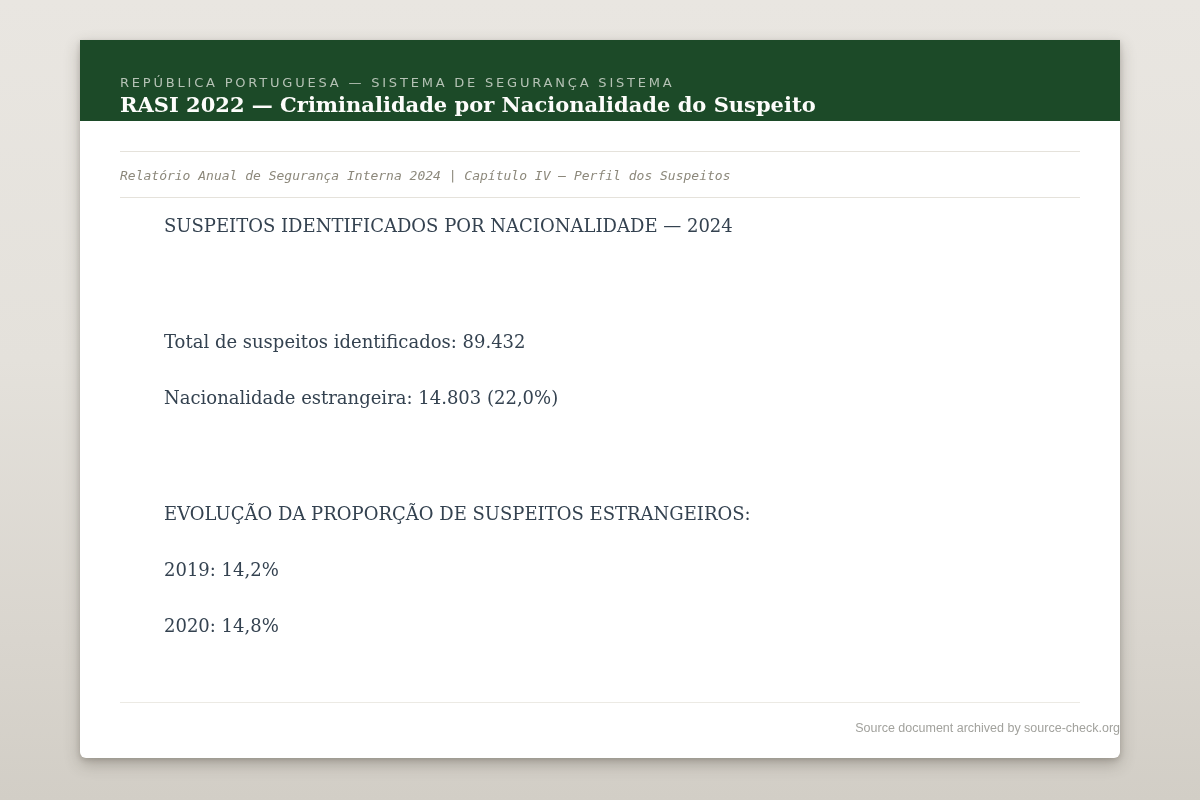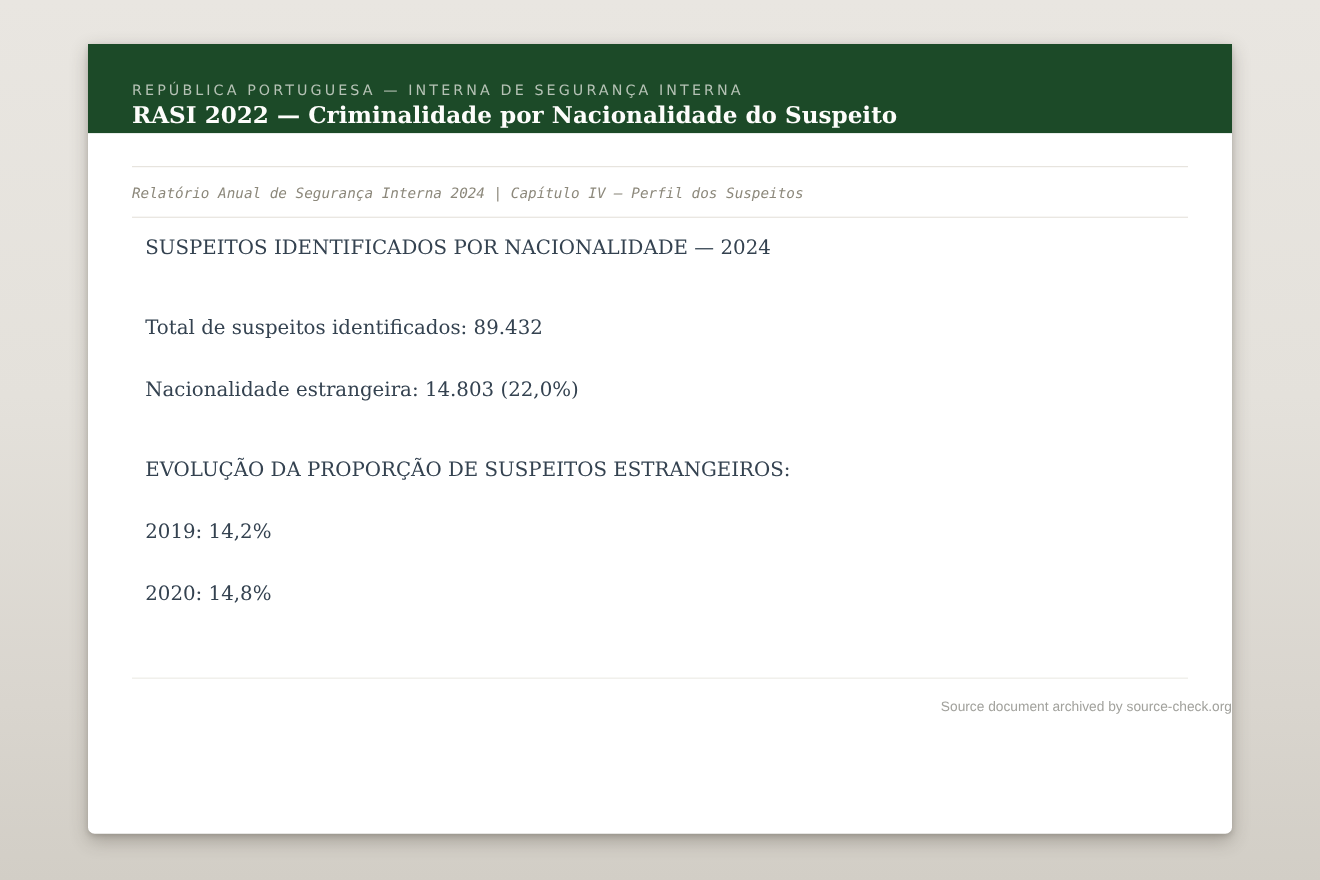--- a/index.html
+++ b/index.html
@@ -56,29 +56,29 @@
     font-style: italic;
   }
   .meta-text {
     font-family: "DejaVu Sans Mono", monospace;
     font-size: 13px;
     line-height: 15px;
     color: #8c887b;
     white-space: nowrap;
   }
   .content {
-    padding: 14px 40px 0 52px;
+    padding: 14px 40px 0 84px;
     color: #344250;
     font-size: 18px;
   }
   .content .line {
     line-height: 28px;
     white-space: nowrap;
   }
-  .gap-xl { margin-top: 45px; }
+  .gap-xl { margin-top: 88px; }
   .gap-md { margin-top: 28px; }
   .footer-divider {
     margin: 62px 40px 0 40px;
     border-top: 1px solid #eceae4;
     height: 0;
   }
   .footer-text {
     padding-top: 17px;
     text-align: right;
     font-family: "Liberation Sans", sans-serif;
@@ -87,21 +87,21 @@
     color: #a2a29d;
   }
 </style>
 </head>
 <body>
 
 <div class="page">
   <div class="card">
 
     <header class="card-header">
-      <div class="eyebrow">REPÚBLICA PORTUGUESA — INTERNA DE SEGURANÇA INTERNA</div>
+      <div class="eyebrow">REPÚBLICA PORTUGUESA — SISTEMA DE SEGURANÇA SISTEMA</div>
       <h1 class="title">RASI 2022 — Criminalidade por Nacionalidade do Suspeito</h1>
     </header>
 
     <div class="meta-bar">
       <span class="meta-text">Relatório Anual de Segurança Interna 2024 | Capítulo IV — Perfil dos Suspeitos</span>
     </div>
 
     <main class="content">
       <p class="line">SUSPEITOS IDENTIFICADOS POR NACIONALIDADE — 2024</p>
       <p class="line gap-xl">Total de suspeitos identificados: 89.432</p>

